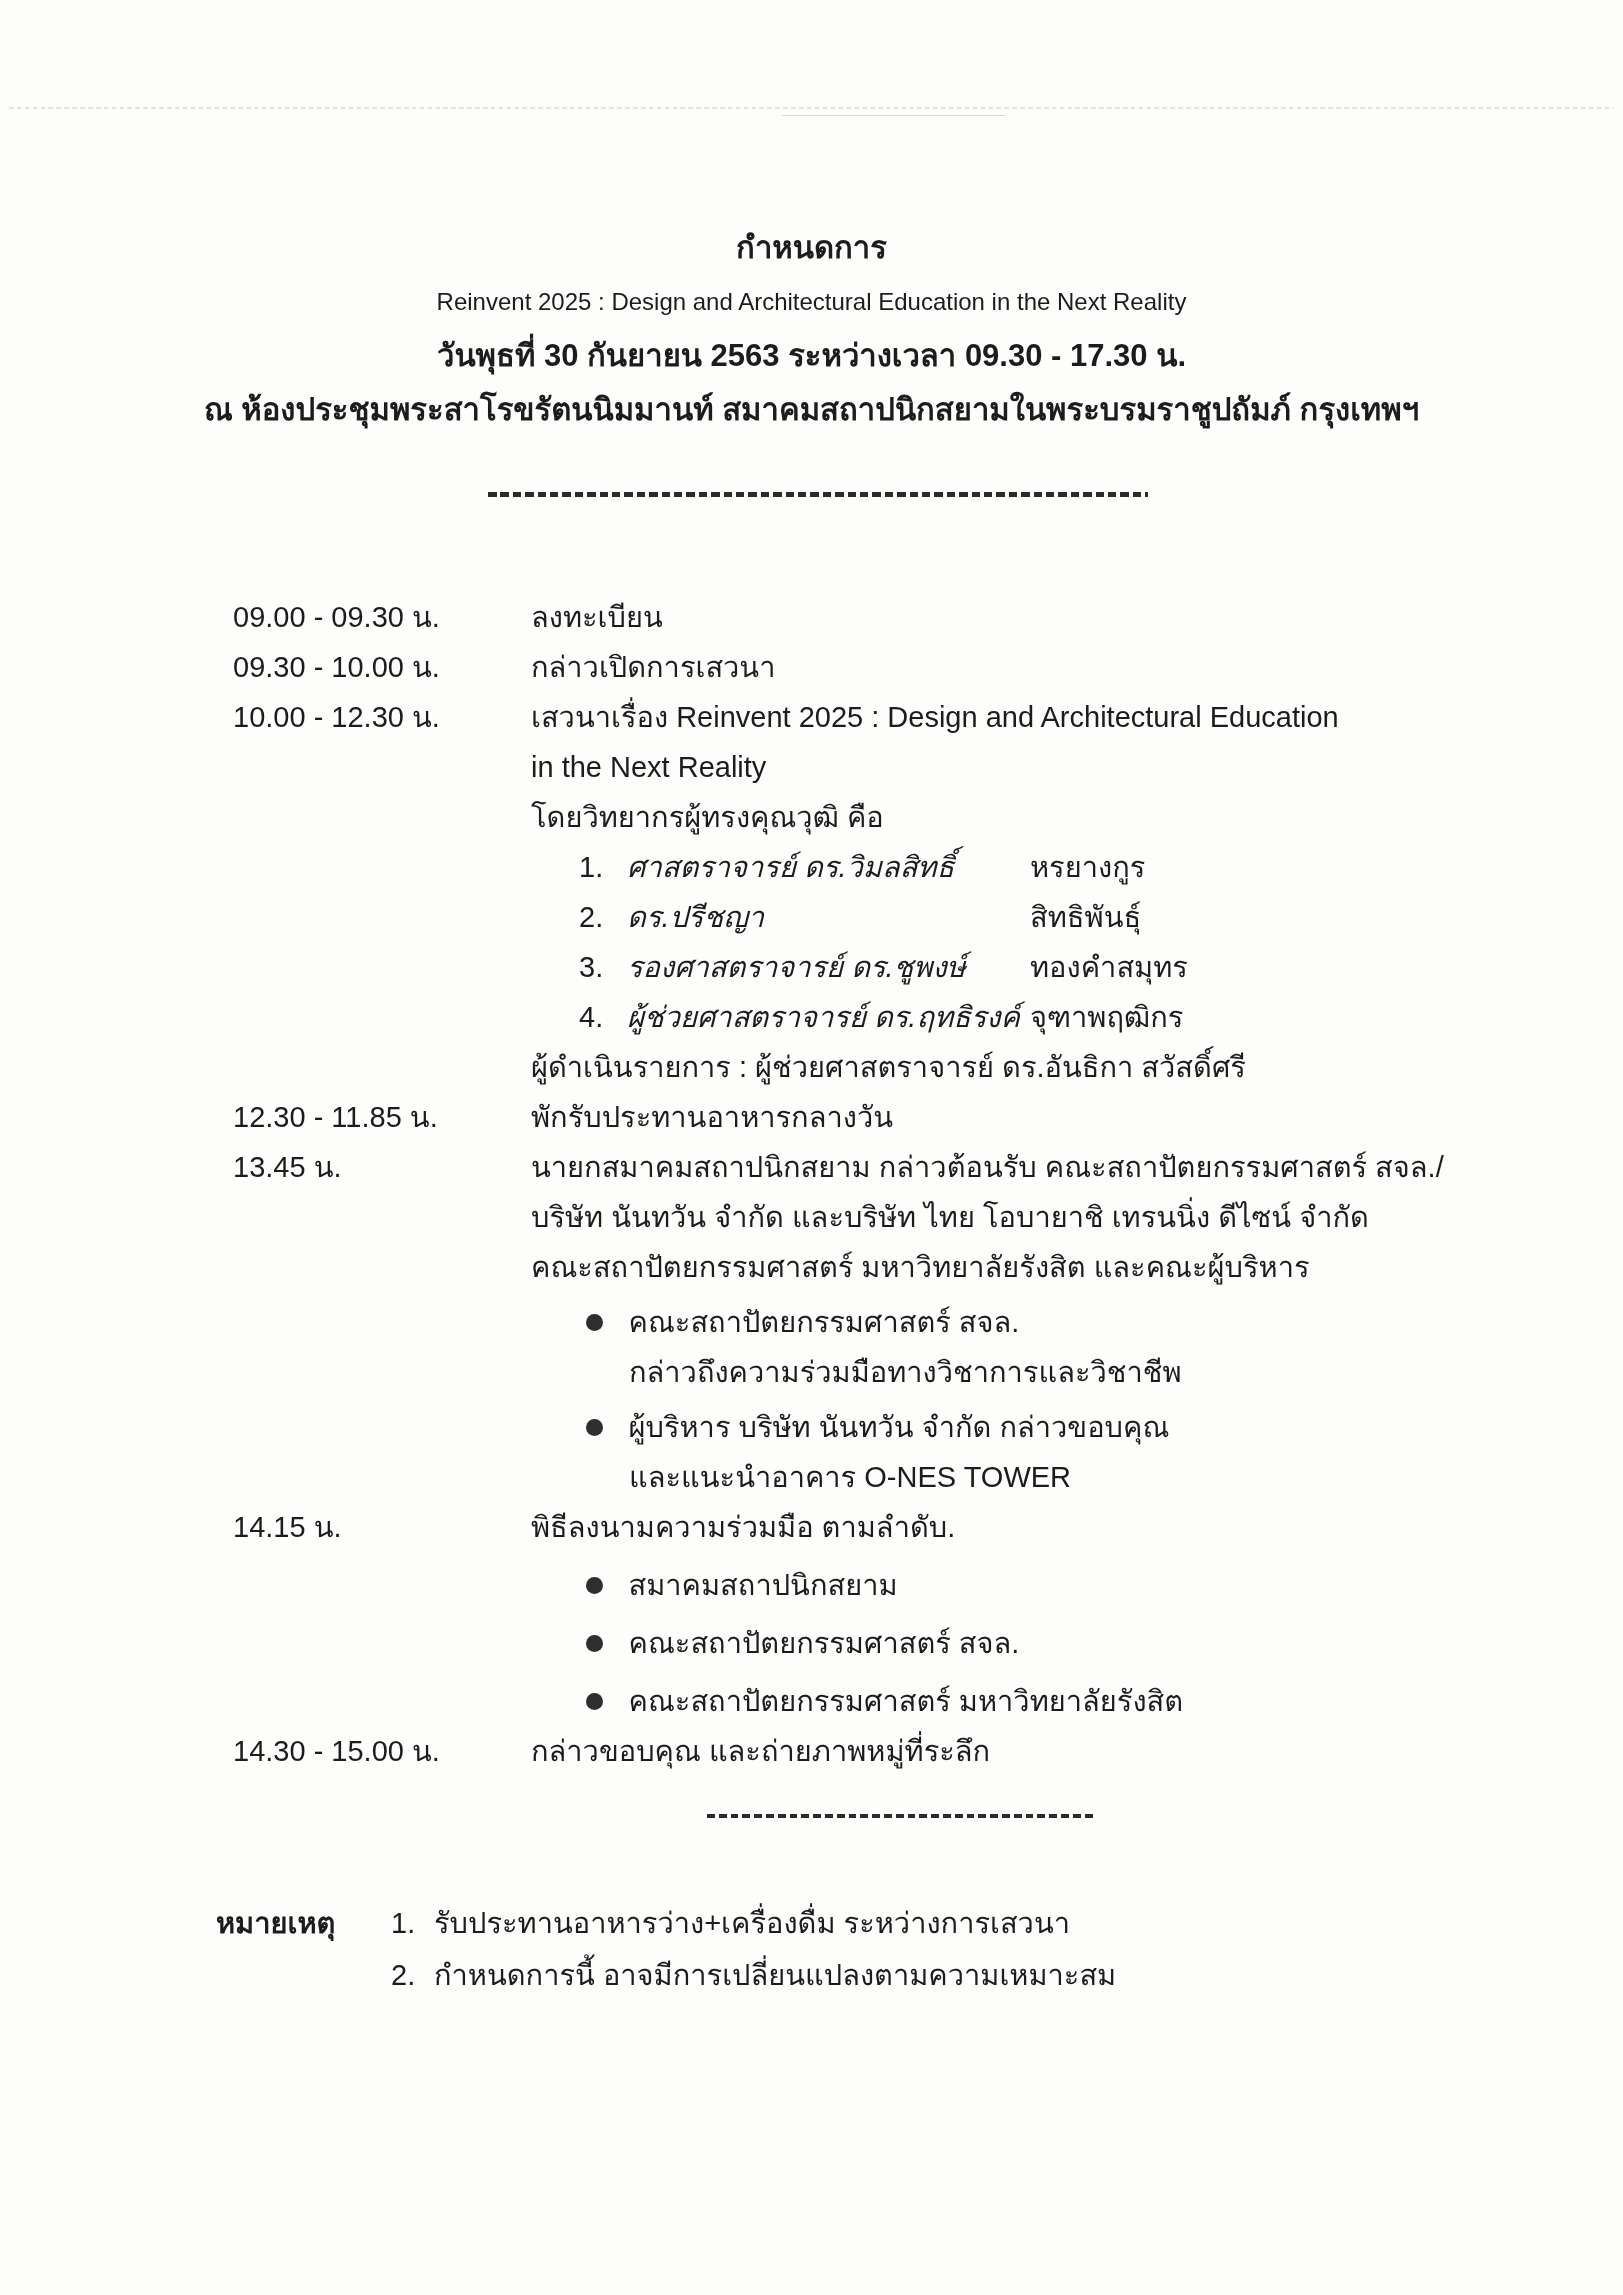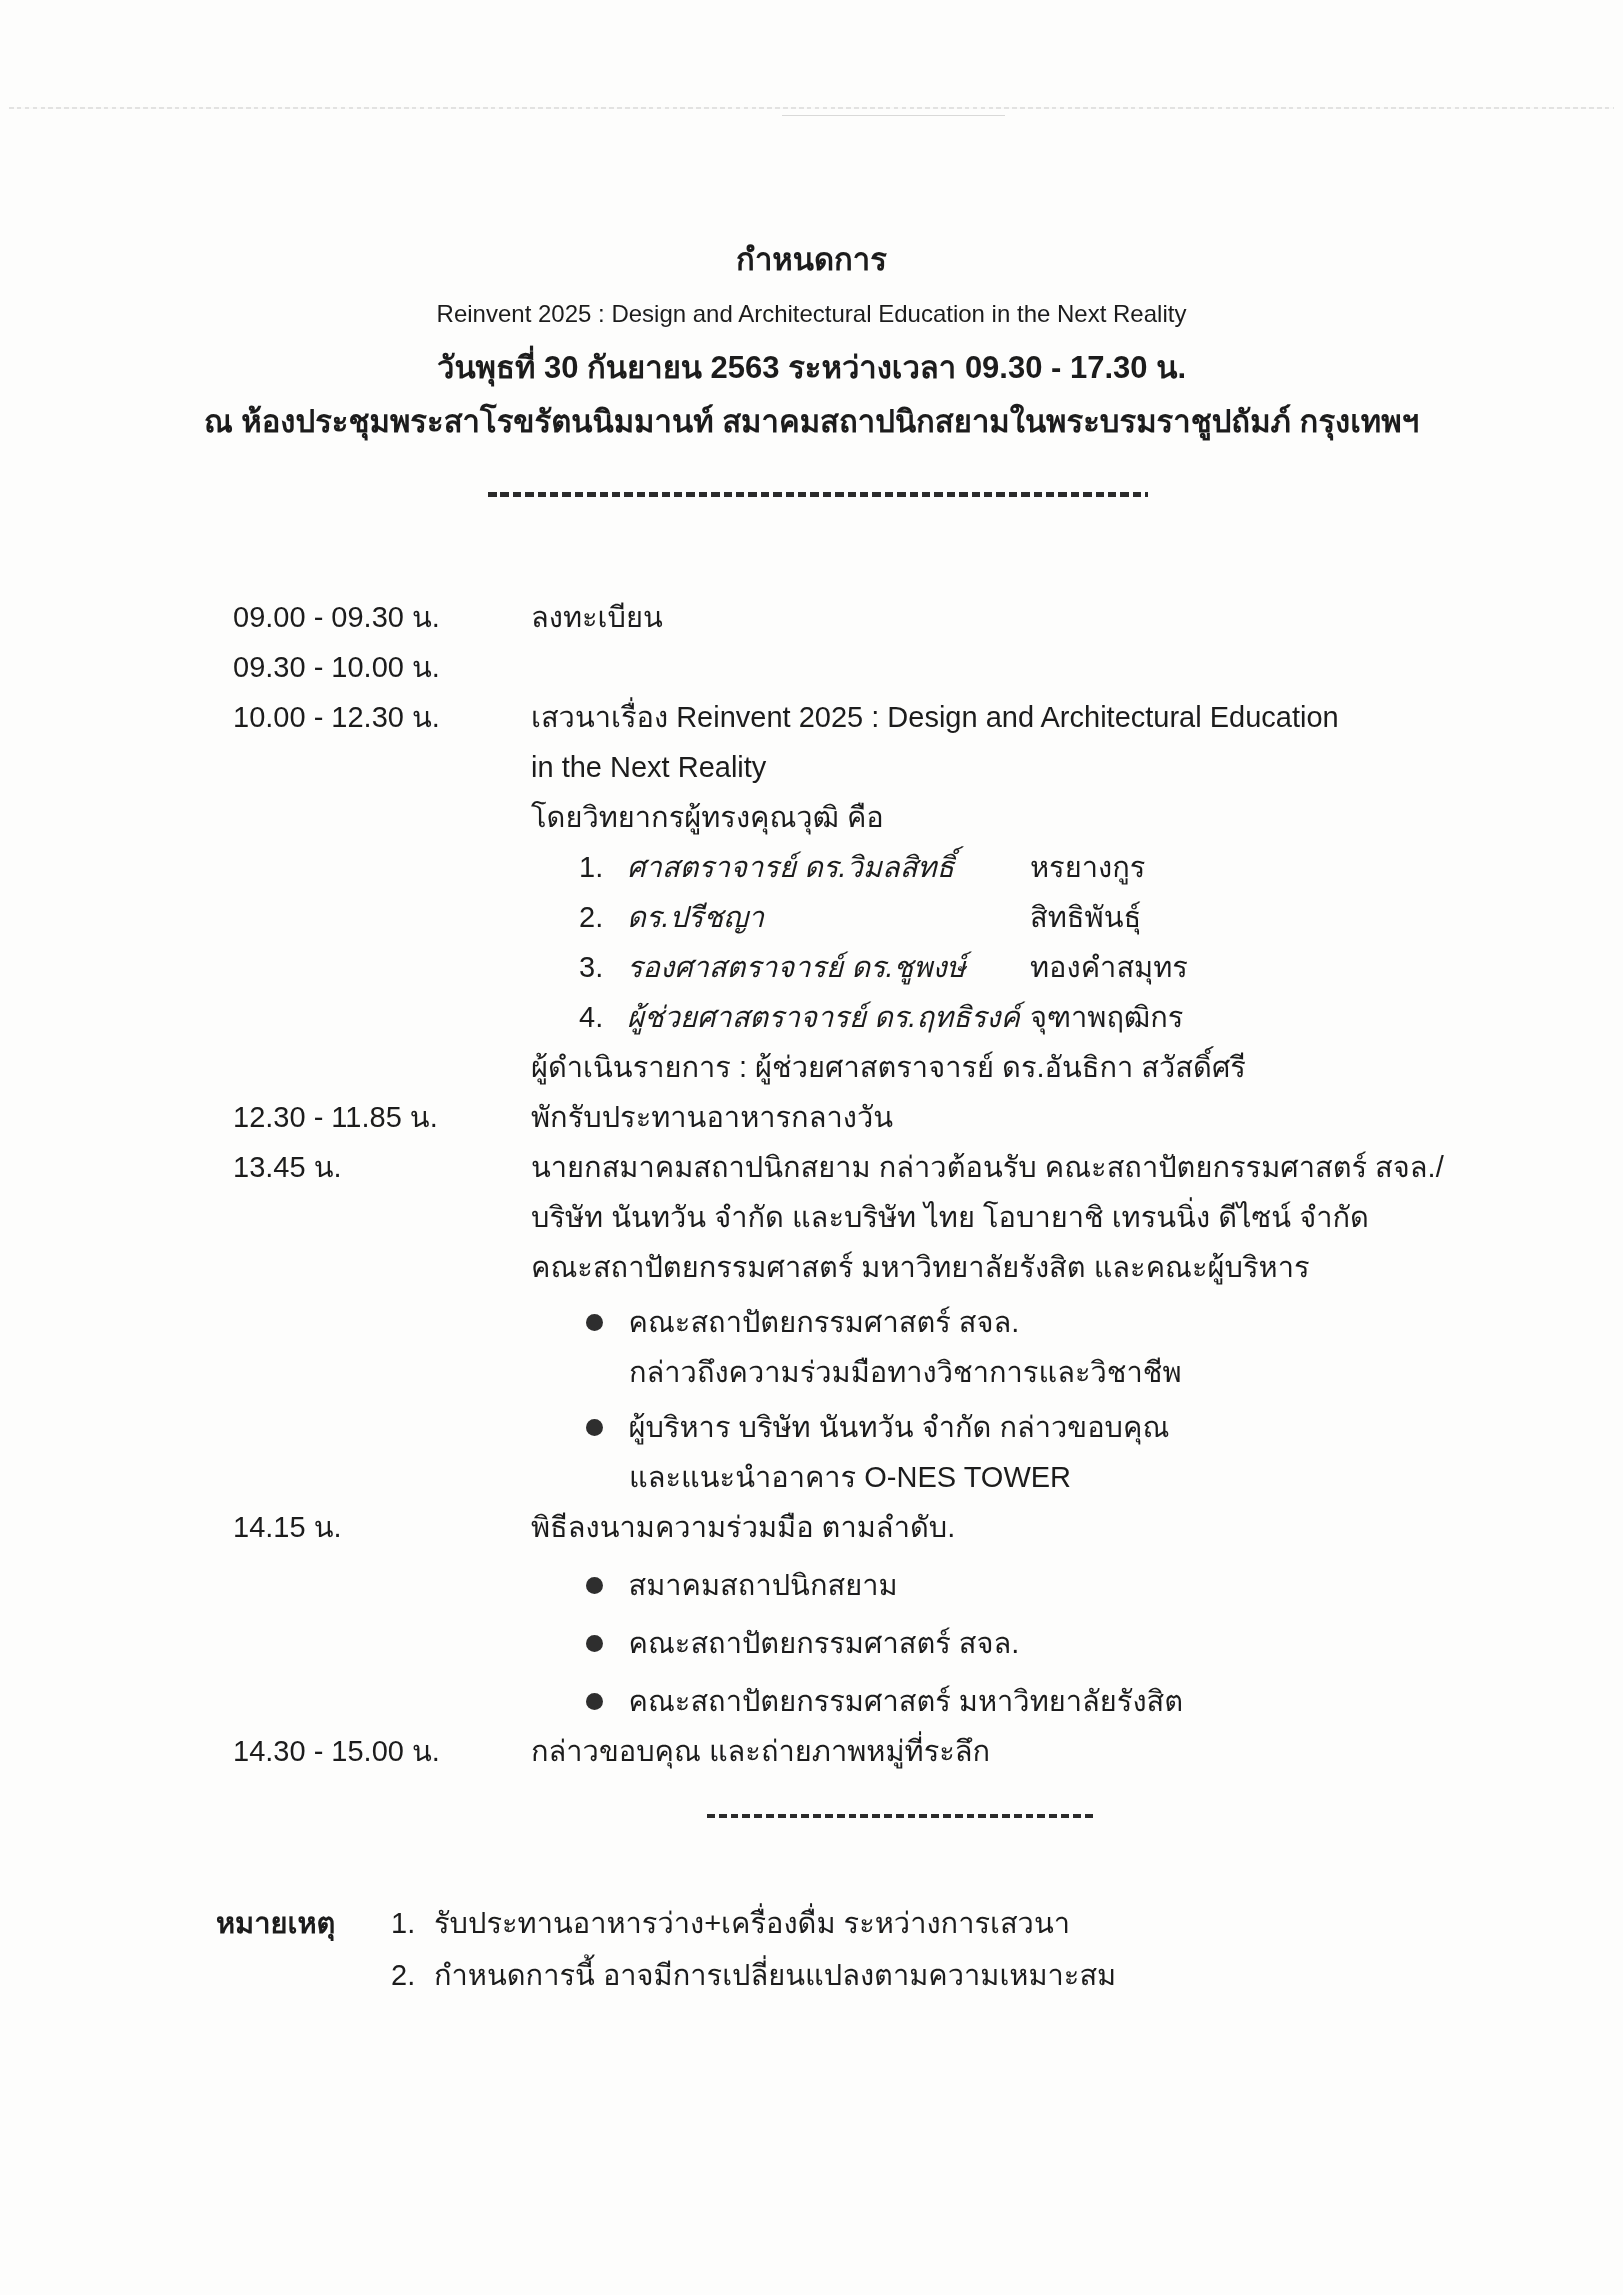--- a/index.html
+++ b/index.html
@@ -18,21 +18,21 @@
     background:repeating-linear-gradient(90deg, rgba(60,60,60,.28) 0 4.6px, rgba(60,60,60,.03) 4.6px 7.9px);
     opacity:.5;
   }
   .scan-line-dark{
     position:absolute;top:115px;left:782px;width:223px;height:1.3px;
     background:rgba(80,80,80,.35);opacity:.6;
   }
 
   
   .header{
-    position:absolute;top:233px;left:0;width:1623px;
+    position:absolute;top:221px;left:0;width:1623px;
     text-align:center;line-height:54px;font-size:31px;
   }
   .header .t-title{font-weight:700;}
   .header .t-en{font-weight:400;font-size:24px;}
   .header .t-date{font-weight:700;}
   .header .t-venue{font-weight:700;}
 
   .divider-top{
     position:absolute;top:492px;left:488px;width:660px;height:4.6px;
     background:repeating-linear-gradient(90deg,#2b2b2b 0 8.5px,transparent 8.5px 12.4px);
@@ -96,20 +96,21 @@
 
   <div class="schedule">
 
     <div class="row">
       <div class="time">09.00 - 09.30 น.</div>
       <div class="desc">ลงทะเบียน</div>
     </div>
 
     <div class="row">
       <div class="time">09.30 - 10.00 น.</div>
+      <div class="desc">กล่าวเปิดการเสวนา</div>
     </div>
 
     <div class="row">
       <div class="time">10.00 - 12.30 น.</div>
       <div class="desc">เสวนาเรื่อง Reinvent 2025 : Design and Architectural Education</div>
     </div>
     <div class="sub">in the Next Reality</div>
     <div class="sub">โดยวิทยากรผู้ทรงคุณวุฒิ คือ</div>
 
     <div class="speaker-row">

